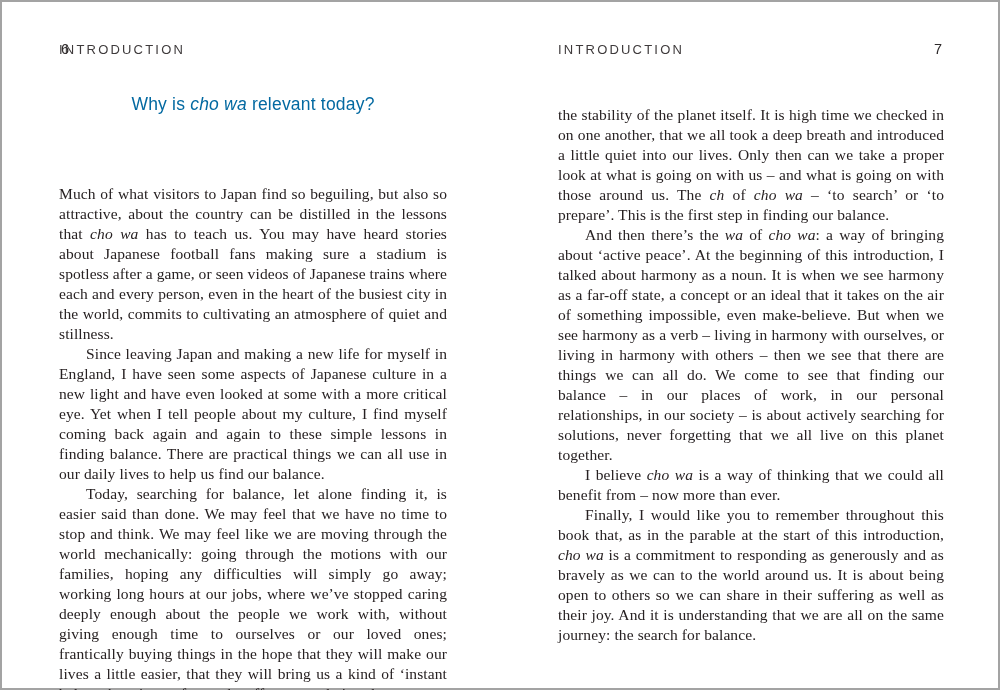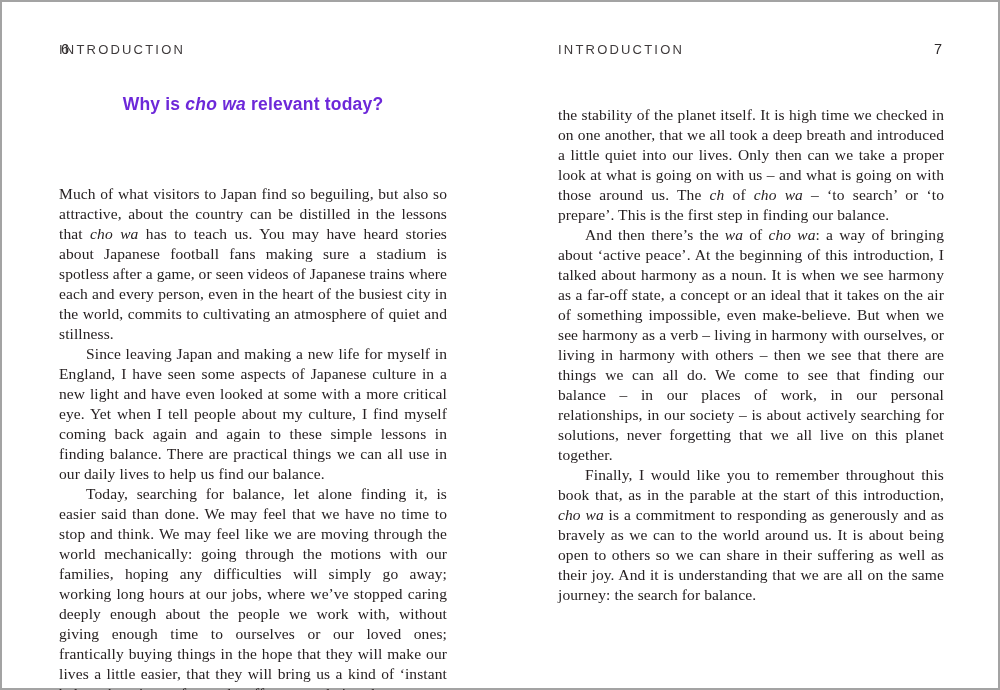--- a/index.html
+++ b/index.html
@@ -49,22 +49,22 @@
 
   .section-heading {
     position: absolute;
     top: 92px;
     left: 0;
     right: 0;
     text-align: center;
     font-family: "Liberation Sans", sans-serif;
     font-size: 17.5px;
     letter-spacing: 0.2px;
-    color: #6d28d9;
-    font-weight: 700;
+    color: #0369a1;
+    font-weight: 400;
   }
   .section-heading em { font-style: italic; }
 
   .body-text {
     position: absolute;
     left: 0;
     right: 0;
     text-align: justify;
     font-size: 15.5px;
     line-height: 20px;
@@ -94,17 +94,18 @@
         <p class="para indent"><span>Today, searching for balance, let alone finding it, is easier said than done. We may feel that we have no time to stop and think. We may feel like we are moving through the world mechanically: going through the motions with our families, hoping any difficulties will simply go away; working long hours at our jobs, where we’ve stopped caring deeply enough about the people we work with, without giving enough time to ourselves or our loved ones; frantically buying things in the hope that they will make our lives a little easier, that they will bring us a kind of ‘instant balance’; trying to forget the effects our choices have on our natural world, choices that are disturbing</span></p>
       </div>
   </div>
 
   <div class="page page-right">
     <div class="pagenum pagenum-right">7</div>
     <div class="running-head">INTRODUCTION</div>
     <div class="body-text">
         <p class="para"><span>the stability of the planet itself. It is high time we checked in on one another, that we all took a deep breath and introduced a little quiet into our lives. Only then can we take a proper look at what is going on with us – and what is going on with those around us. The </span><em>ch</em><span> of </span><em>cho wa</em><span> – ‘to search’ or ‘to prepare’. This is the first step in finding our balance.</span></p>
         <p class="para indent"><span>And then there’s the </span><em>wa</em><span> of </span><em>cho wa</em><span>: a way of bringing about ‘active peace’. At the beginning of this introduction, I talked about harmony as a noun. It is when we see harmony as a far-off state, a concept or an ideal that it takes on the air of something impossible, even make-believe. But when we see harmony as a verb – living in harmony with ourselves, or living in harmony with others – then we see that there are things we can all do. We come to see that finding our balance – in our places of work, in our personal relationships, in our society – is about actively searching for solutions, never forgetting that we all live on this planet together.</span></p>
+        <p class="para indent"><span>I believe </span><em>cho wa</em><span> is a way of thinking that we could all benefit from – now more than ever.</span></p>
         <p class="para indent"><span>Finally, I would like you to remember throughout this book that, as in the parable at the start of this introduction, </span><em>cho wa</em><span> is a commitment to responding as generously and as bravely as we can to the world around us. It is about being open to others so we can share in their suffering as well as their joy. And it is understanding that we are all on the same journey: the search for balance.</span></p>
       </div>
   </div>
 
 </div>
 
 </body></html>

